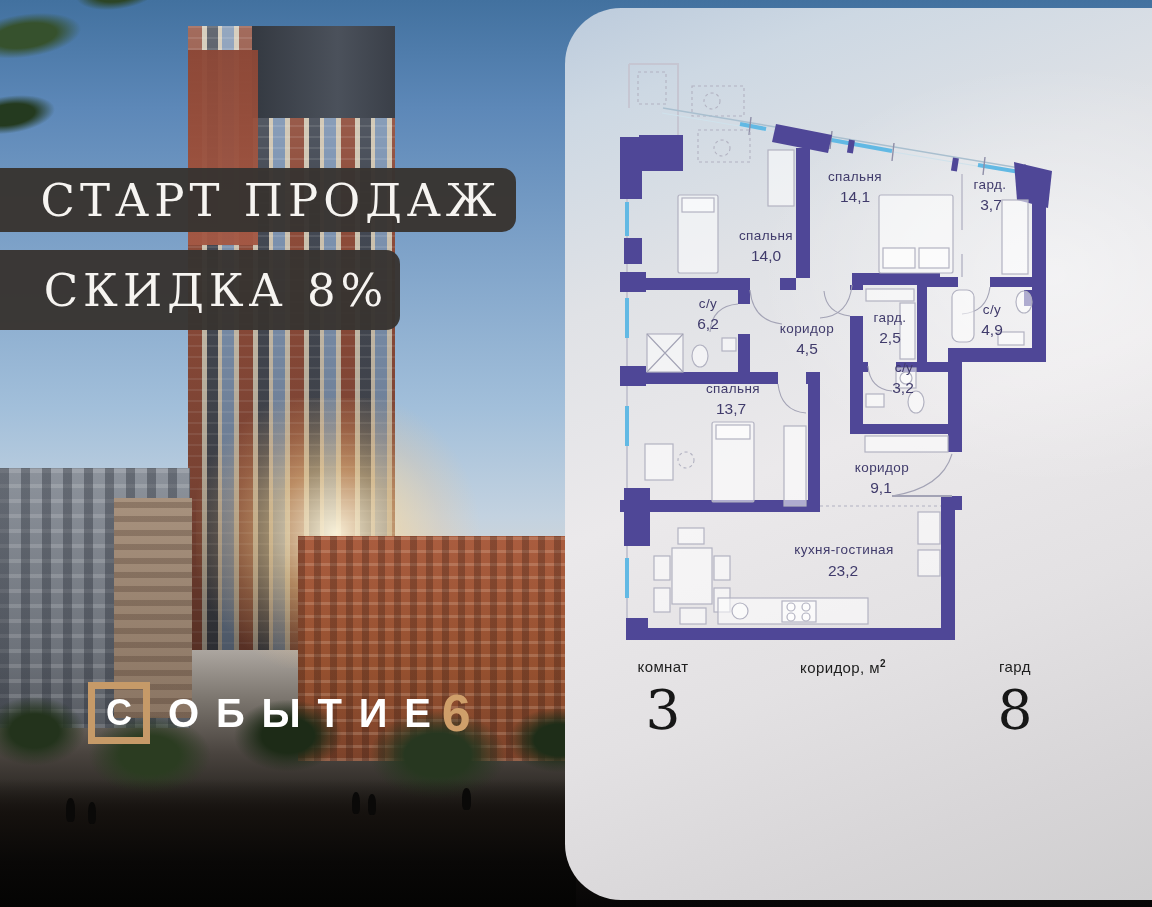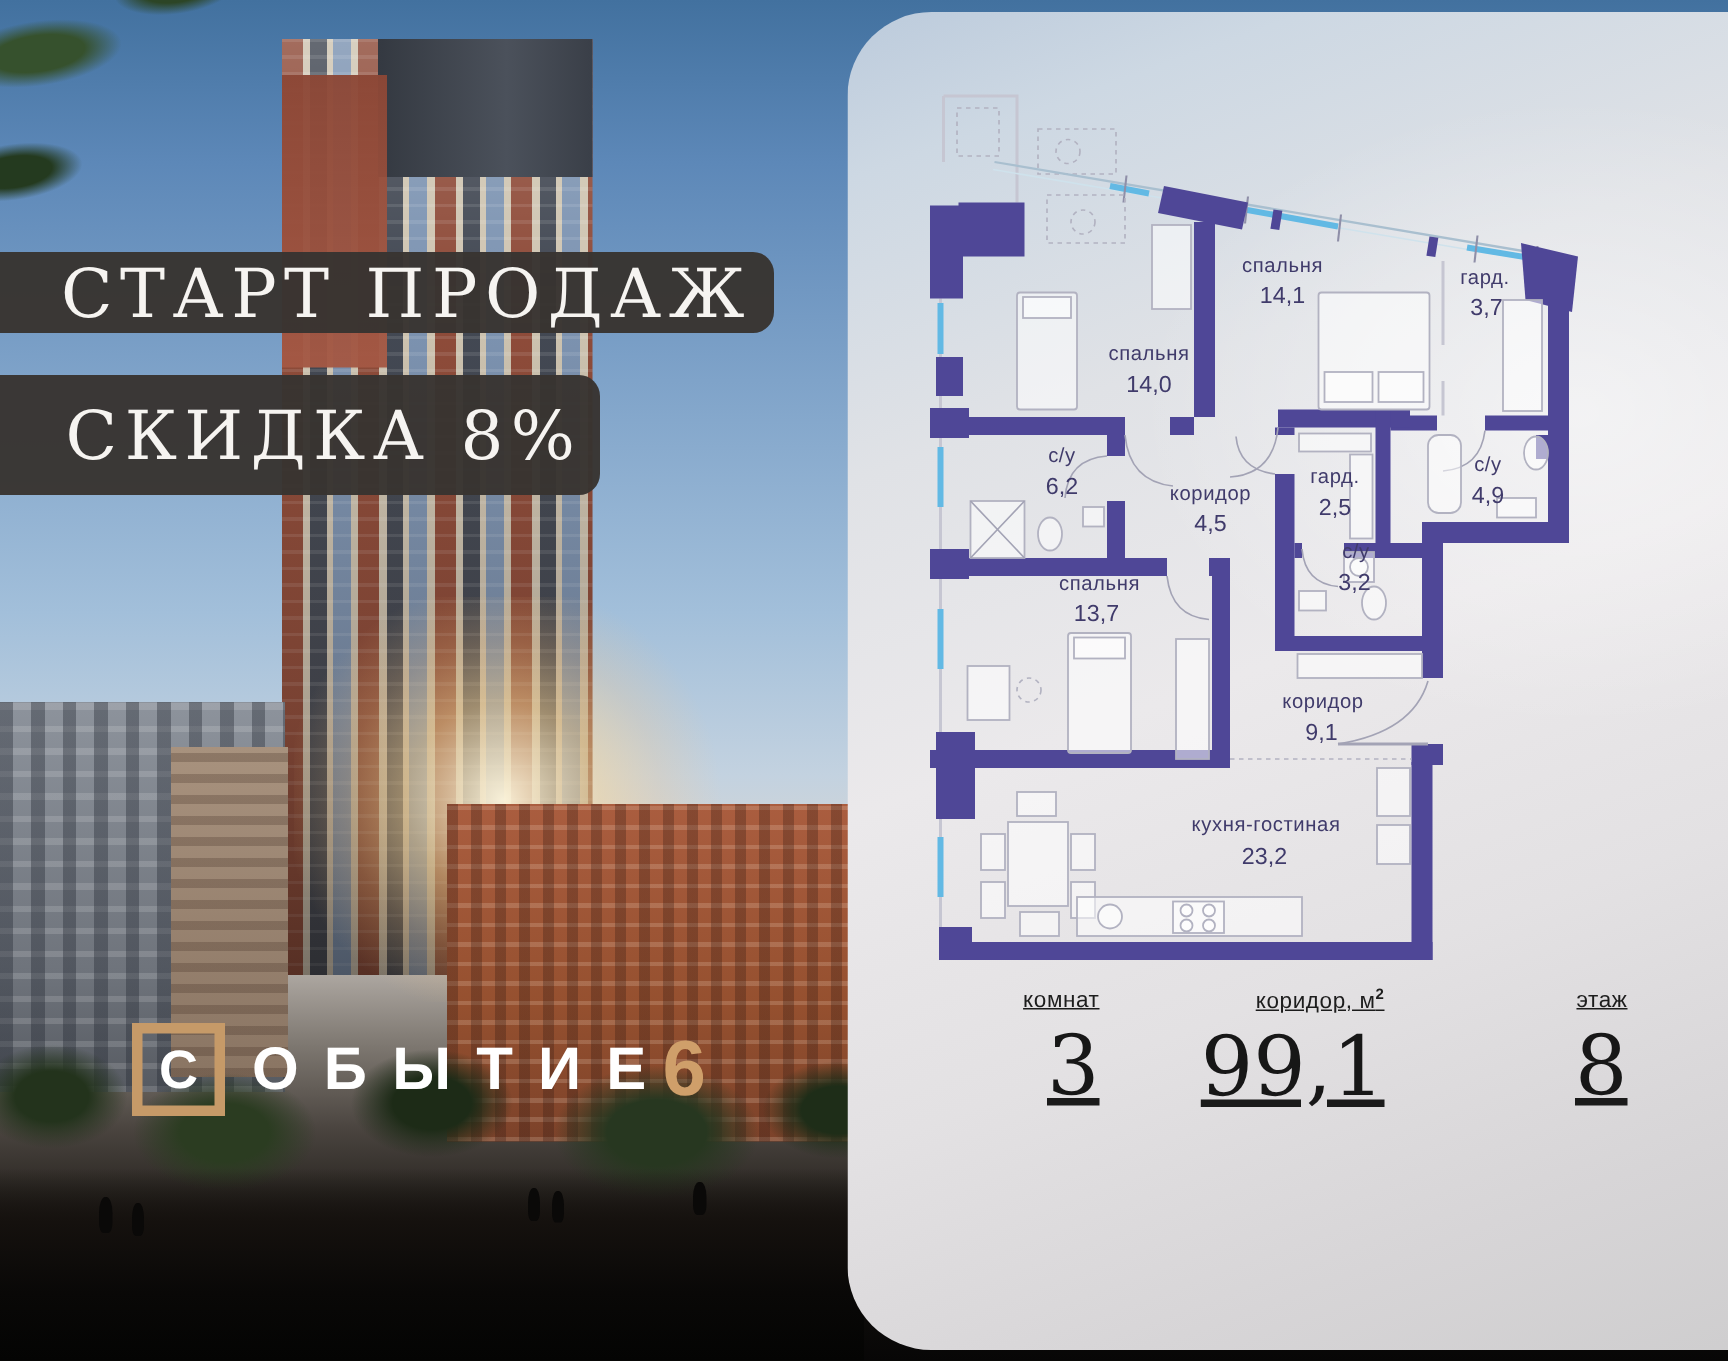--- a/index.html
+++ b/index.html
@@ -54,21 +54,21 @@
       radial-gradient(ellipse 78px 30px at 22% 32%, #36512d 40%, rgba(0,0,0,0) 72%),
       radial-gradient(ellipse 58px 24px at 58% 16%, #2c4526 40%, rgba(0,0,0,0) 72%),
       radial-gradient(ellipse 64px 26px at 12% 72%, #243a1f 40%, rgba(0,0,0,0) 72%);}
   .ped{background:#0a0908;border-radius:45% 45% 30% 30%;}
 
   
   .badge{left:0;background:rgba(56,52,49,.97);color:#f6f4f1;
     font-family:"DejaVu Serif","Liberation Serif",serif;font-weight:400;
     display:flex;align-items:center;justify-content:center;
     border-radius:0 14px 14px 0;letter-spacing:5px;z-index:5;}
-  .badge1{top:168px;width:490px;height:54px;font-size:45px;padding-left:26px;}
+  .badge1{top:168px;width:490px;height:64px;font-size:45px;padding-left:26px;}
   .badge2{top:250px;width:368px;height:80px;font-size:45px;padding-left:32px;}
   .logo{left:88px;top:681px;height:64px;display:flex;align-items:center;z-index:5;}
   .logo-box{width:48px;height:48px;border:7px solid #c69a68;display:flex;
     align-items:center;justify-content:center;}
   .logo-box span{color:#fff;font-weight:700;font-size:36px;line-height:1;}
   .logo-word{color:#fff;font-weight:700;font-size:40px;letter-spacing:.42em;
     margin-left:18px;line-height:1;}
   .logo-num{color:#cf9f6a;font-weight:700;font-size:52px;line-height:1;margin-left:-6px;}
 
   
@@ -84,21 +84,21 @@
   .arc{stroke:#a3a3b5;stroke-width:1.1;fill:none;}
   .thinw{stroke:#c6c6d2;stroke-width:2;fill:none;}
   .glass{stroke:#62b9e4;stroke-width:4;}
   .tname{font-family:"Liberation Sans",sans-serif;font-size:13.5px;font-weight:500;
     fill:#403b6b;text-anchor:middle;letter-spacing:.4px;}
   .tarea{font-family:"Liberation Sans",sans-serif;font-size:15.5px;font-weight:500;
     fill:#403b6b;text-anchor:middle;}
 
   
   .stats{left:0;top:650px;width:100%;height:120px;}
-  .stat{position:absolute;text-align:right;color:#1b1b1b;text-decoration:underline;}
+  .stat{position:absolute;text-align:center;color:#1b1b1b;}
   .stat .lbl{font-size:15px;letter-spacing:.4px;color:#1d1d1d;}
   .stat .lbl sup{font-size:10px;font-weight:700;}
   .stat .val{font-family:"DejaVu Serif","Liberation Serif",serif;font-weight:400;
     font-size:55px;line-height:1.05;margin-top:7px;color:#171717;}
 </style>
 </head>
 <body>
 
 <div class="abs photo">
   <div class="abs tower"></div>
@@ -314,20 +314,19 @@
     </g>
   </svg>
 
   <div class="abs stats">
     <div class="stat" style="left:28px;width:140px;">
       <div class="lbl">комнат</div>
       <div class="val">3</div>
     </div>
     <div class="stat" style="left:198px;width:160px;">
       <div class="lbl"><span>коридор, м</span><sup>2</sup></div>
-      <div class="val">99,1</div>
     </div>
     <div class="stat" style="left:380px;width:140px;">
-      <div class="lbl">этаж</div>
+      <div class="lbl">гард</div>
       <div class="val">8</div>
     </div>
   </div>
 </div>
 
 </body></html>

